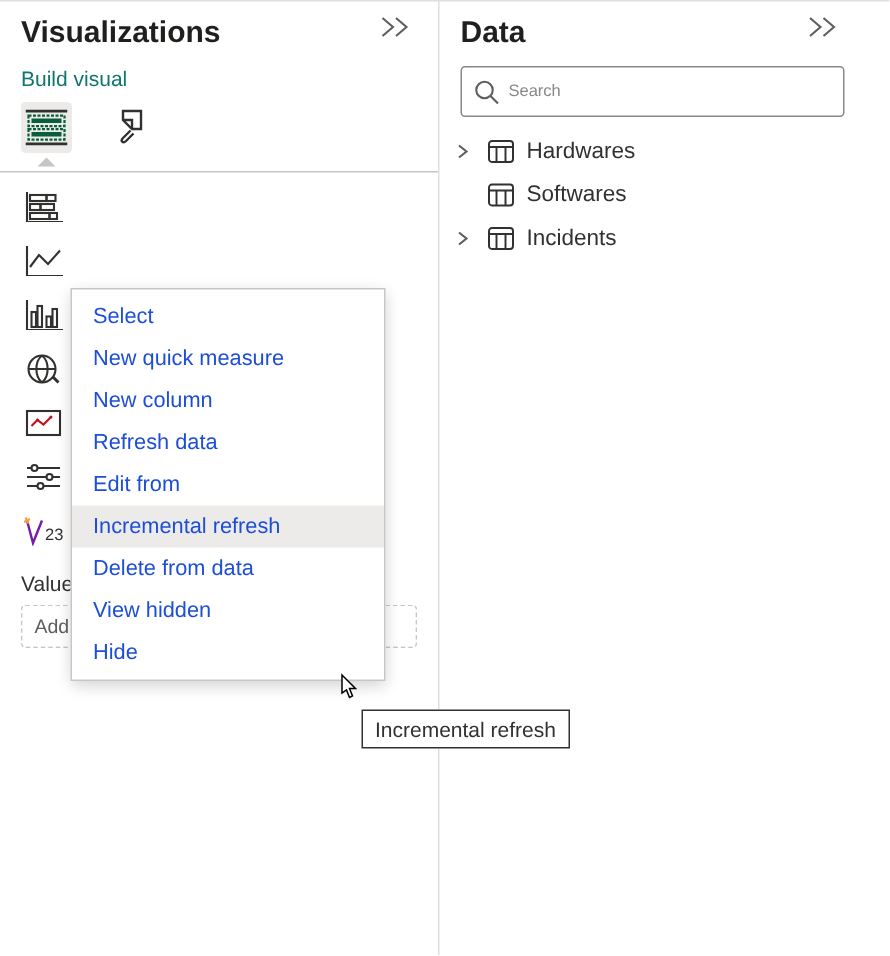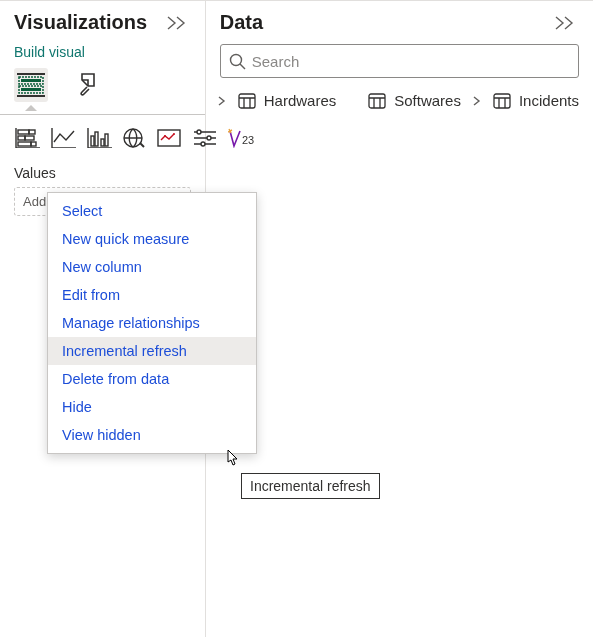--- a/index.html
+++ b/index.html
@@ -22,25 +22,25 @@
       flex-direction: column;
       border-top: 1px solid #e1dfdd;
     }
     .pane-viz {
       width: 293px;
       border-right: 1px solid #e1dfdd;
       padding: 10px 14px 0 14px;
     }
     .pane-data {
       flex: 1;
-      padding: 10px 14px 0 14px;
+      padding: 10px 30px 0 14px;
     }
     .pane-header {
       display: flex;
-      align-items: center;
+      align-items: flex-start;
       justify-content: space-between;
       margin-bottom: 10px;
     }
     .pane-title {
       font-size: 20px;
       font-weight: 600;
       color: #201f1e;
     }
     .collapse-btn {
       font-size: 18px;
@@ -83,22 +83,24 @@
       border-right: 6px solid transparent;
       border-bottom: 6px solid #c8c6c4;
     }
     .tab-sep {
       height: 1px;
       background: #c8c6c4;
       margin: 8px -14px 10px -14px;
     }
     .viz-icons-col {
       display: flex;
+      flex-direction: column;
       gap: 10px;
       width: 38px;
+      justify-content: center;
     }
     .viz-icon {
       width: 30px;
       height: 26px;
       display: flex;
       align-items: center;
       justify-content: center;
     }
     .values-label {
       font-size: 14px;
@@ -122,31 +124,31 @@
       border-radius: 3px;
       height: 34px;
       padding: 0 8px;
       margin-bottom: 14px;
       color: #605e5c;
       gap: 6px;
     }
     .search-input {
       border: none;
       outline: none;
-      font-size: 15px;
+      font-size: 11px;
       flex: 1;
       color: #323130;
       background: transparent;
     }
     .search-input::placeholder {
       color: #8a8886;
     }
     .tree {
       display: flex;
-      flex-direction: row;
+      flex-direction: column;
       gap: 12px;
       margin-left: -2px;
     }
     .tree-item {
       display: flex;
       align-items: center;
       gap: 8px;
       font-size: 15px;
       color: #323130;
       cursor: pointer;
@@ -350,26 +352,26 @@
         <span>Incidents</span>
       </div>
     </div>
   </div>
 </div>
 
 <div class="context-menu">
   <div class="ctx-item">Select</div>
   <div class="ctx-item">New quick measure</div>
   <div class="ctx-item">New column</div>
+  <div class="ctx-item">Refresh data</div>
   <div class="ctx-item">Edit from</div>
-  <div class="ctx-item">Manage relationships</div>
   <div class="ctx-item hover">Incremental refresh</div>
   <div class="ctx-item">Delete from data</div>
+  <div class="ctx-item">View hidden</div>
   <div class="ctx-item">Hide</div>
-  <div class="ctx-item">View hidden</div>
 </div>
 
 <div class="tooltip">Incremental refresh</div>
 
 <div class="cursor">
   <svg width="20" height="24" viewBox="0 0 20 24">
     <path d="M6 2 L6 14 L9 12 L11 17 L13 16 L11 11 L15 11 Z" fill="#fff" stroke="#000" stroke-width="1"></path>
   </svg>
 </div>
 

